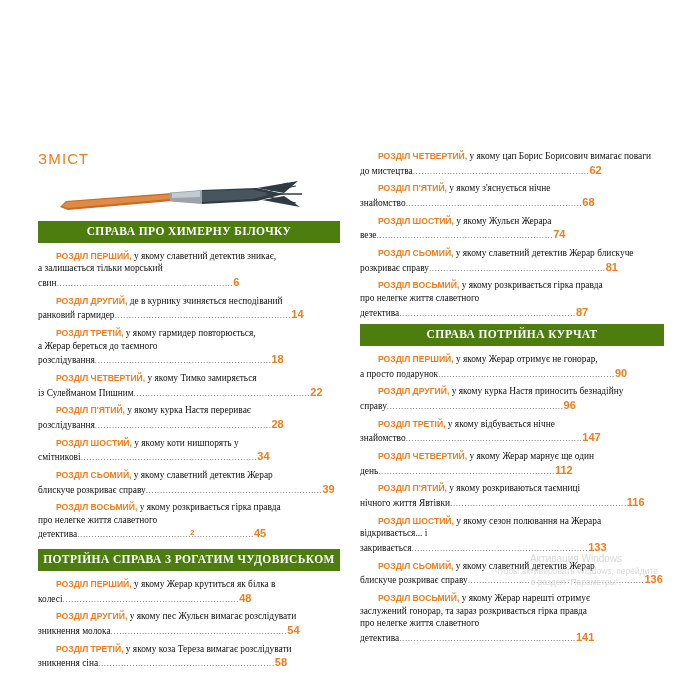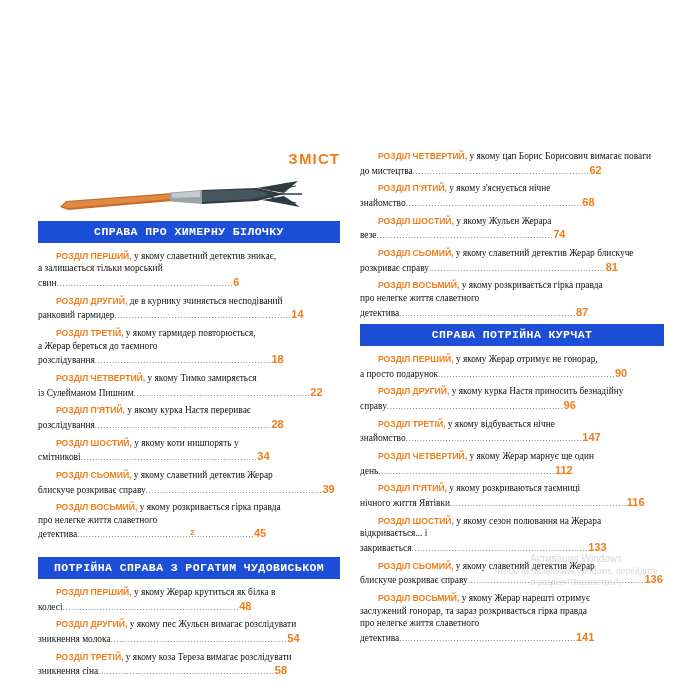--- a/index.html
+++ b/index.html
@@ -35,56 +35,56 @@
   .col {
     width: 50%;
     box-sizing: border-box;
     padding: 0 14px;
     position: relative;
   }
   .col-left { padding-left: 24px; padding-right: 10px; }
   .col-right { padding-left: 10px; padding-right: 22px; }
 
   .toc-title {
-    text-align: right;
+    text-align: left;
     color: #f07d1a;
     font-family: "Liberation Sans", sans-serif;
-    font-weight: bold;
+    font-weight: normal;
     font-size: 15px;
     letter-spacing: 1.2px;
     margin: 0 0 6px 0;
   }
 
   
   .brush-wrap {
     height: 46px;
     position: relative;
     margin: 0 0 2px 0;
   }
   .brush {
     position: absolute;
     left: 14px;
     top: 4px;
     width: 250px;
     height: 40px;
   }
 
   .section-banner {
-    background: #1d4ed8;
+    background: #4d7c0f;
     color: #ffffff;
-    font-family: Liberation Mono, monospace;
+    font-family: Liberation Serif, serif;
     font-weight: bold;
     font-size: 11.5px;
     letter-spacing: 0.4px;
     text-align: center;
     padding: 4px 2px 4px 2px;
     margin: 2px 0 7px 0;
     line-height: 1.2;
   }
-  .section-banner.second { margin-top: 16px; }
+  .section-banner.second { margin-top: 8px; }
 
   .entry {
     font-size: 9.2px;
     line-height: 1.34;
     margin-bottom: 5px;
     color: #111111;
     position: relative;
   }
   .entry .ch {
     color: #f07d1a;

